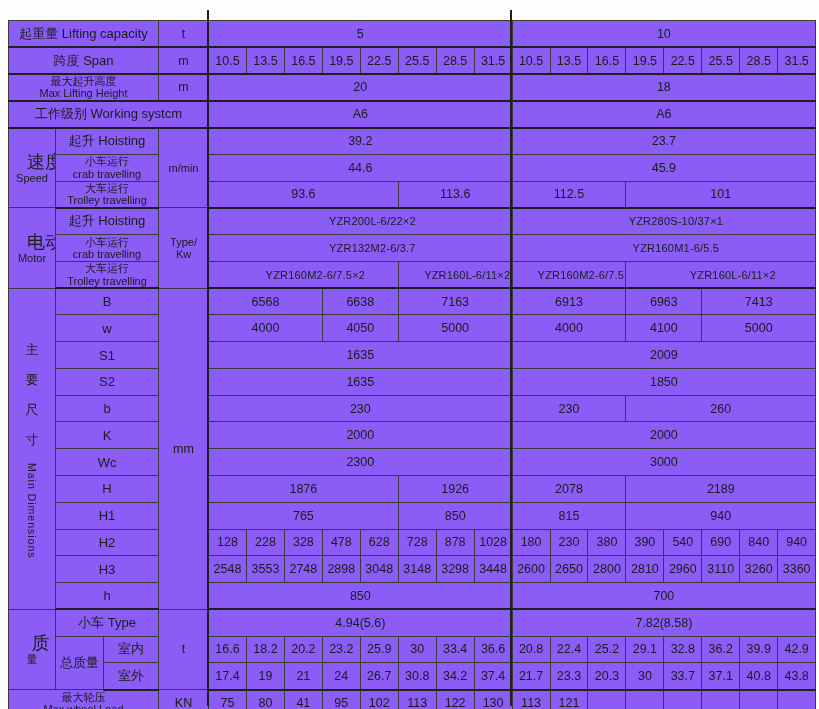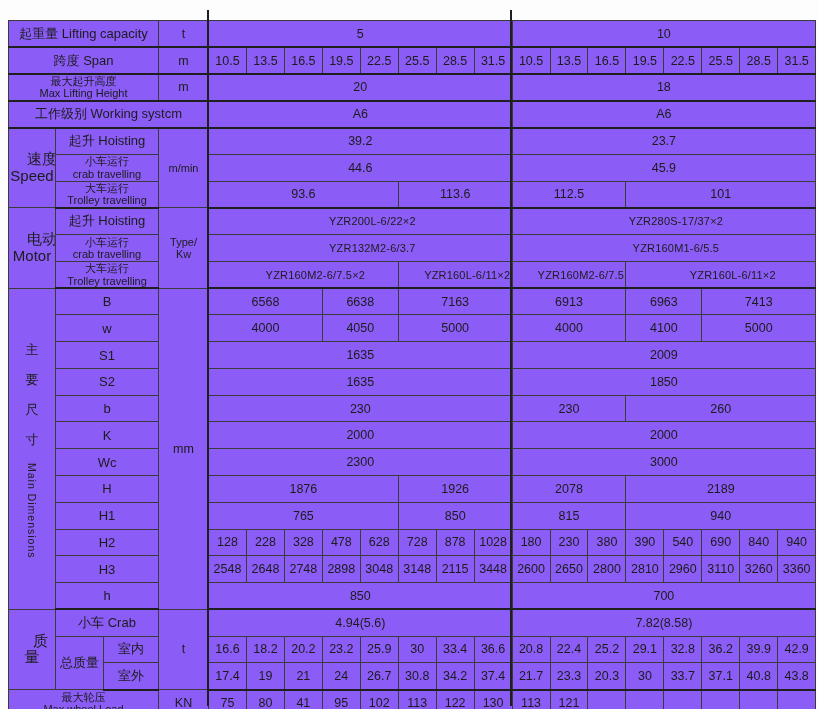--- a/index.html
+++ b/index.html
@@ -22,22 +22,22 @@
     padding:0 1px;
   }
   #spec-table tr.sec td { border-bottom-width:2px; border-bottom-color:#1f1f1f; }
   #spec-table td.lab { font-size:13px; }
   #spec-table td.unit { font-size:12.5px; }
   #spec-table td.grp { font-size:12.5px; }
   #spec-table td.motorv { font-size:11px; letter-spacing:0.2px;padding-left:25px; }
   #spec-table td .l2 { line-height:1.12; }
   #spec-table td .l2 .ln0 { font-size:11px; }
   #spec-table td .l2 .ln1 { font-size:11px; }
-  #spec-table td.grp .l2 .ln0 { font-size:15px;margin-left:17px; }
-  #spec-table td.grp .l2 .ln1 { font-size:15px; }
+  #spec-table td.grp .l2 .ln0 { font-size:18px;margin-left:17px; }
+  #spec-table td.grp .l2 .ln1 { font-size:11px; }
   #spec-table td.unit .l2 .ln0, #spec-table td.unit .l2 .ln1 { font-size:11px; }
 
   
   .dims-col { display:flex; flex-direction:column; align-items:center; justify-content:center; gap:9px; }
   .dims-col .zh { font-size:13px; line-height:1; display:block; margin:4px 0; }
   .dims-col .en { writing-mode:vertical-rl; font-size:10.5px; letter-spacing:1px; margin-top:4px; }
 
   
   .vline { position:absolute; top:10px; width:2px; background:#1f1f1f; }
 
@@ -166,21 +166,21 @@
             </div>
           </td>
           <td colspan="2" class="lab">起升 Hoisting</td>
           <td rowspan="3" class="unit">
             <div class="l2">
               <div class="ln0">Type/</div>
               <div class="ln1">Kw</div>
             </div>
           </td>
           <td colspan="8" class="motorv">YZR200L-6/22×2</td>
-          <td colspan="8" class="motorv">YZR280S-17/37×2</td>
+          <td colspan="8" class="motorv">YZR280S-10/37×1</td>
         </tr>
         <tr>
           <td colspan="2" class="lab">
             <div class="l2">
               <div class="ln0">小车运行</div>
               <div class="ln1">crab  travelling</div>
             </div>
           </td>
           <td colspan="8" class="motorv">YZR132M2-6/3.7</td>
           <td colspan="8" class="motorv">YZR160M1-6/5.5</td>
@@ -280,26 +280,26 @@
           <td>380</td>
           <td>390</td>
           <td>540</td>
           <td>690</td>
           <td>840</td>
           <td>940</td>
         </tr>
         <tr>
           <td colspan="2" class="lab">H3</td>
           <td>2548</td>
-          <td>2648</td>
+          <td>3553</td>
           <td>2748</td>
           <td>2898</td>
           <td>3048</td>
           <td>3148</td>
-          <td>2115</td>
+          <td>3298</td>
           <td>3448</td>
           <td>2600</td>
           <td>2650</td>
           <td>2800</td>
           <td>2810</td>
           <td>2960</td>
           <td>3110</td>
           <td>3260</td>
           <td>3360</td>
         </tr>
@@ -308,21 +308,21 @@
           <td colspan="8">850</td>
           <td colspan="8">700</td>
         </tr>
         <tr>
           <td rowspan="3" class="grp">
             <div class="l2">
               <div class="ln0">质</div>
               <div class="ln1">量</div>
             </div>
           </td>
-          <td colspan="2" class="lab">小车  Crab</td>
+          <td colspan="2" class="lab">小车  Type</td>
           <td rowspan="3" class="unit">t</td>
           <td colspan="8">4.94(5.6)</td>
           <td colspan="8">7.82(8.58)</td>
         </tr>
         <tr>
           <td rowspan="2" class="lab">总质量</td>
           <td class="lab">室内</td>
           <td>16.6</td>
           <td>18.2</td>
           <td>20.2</td>

